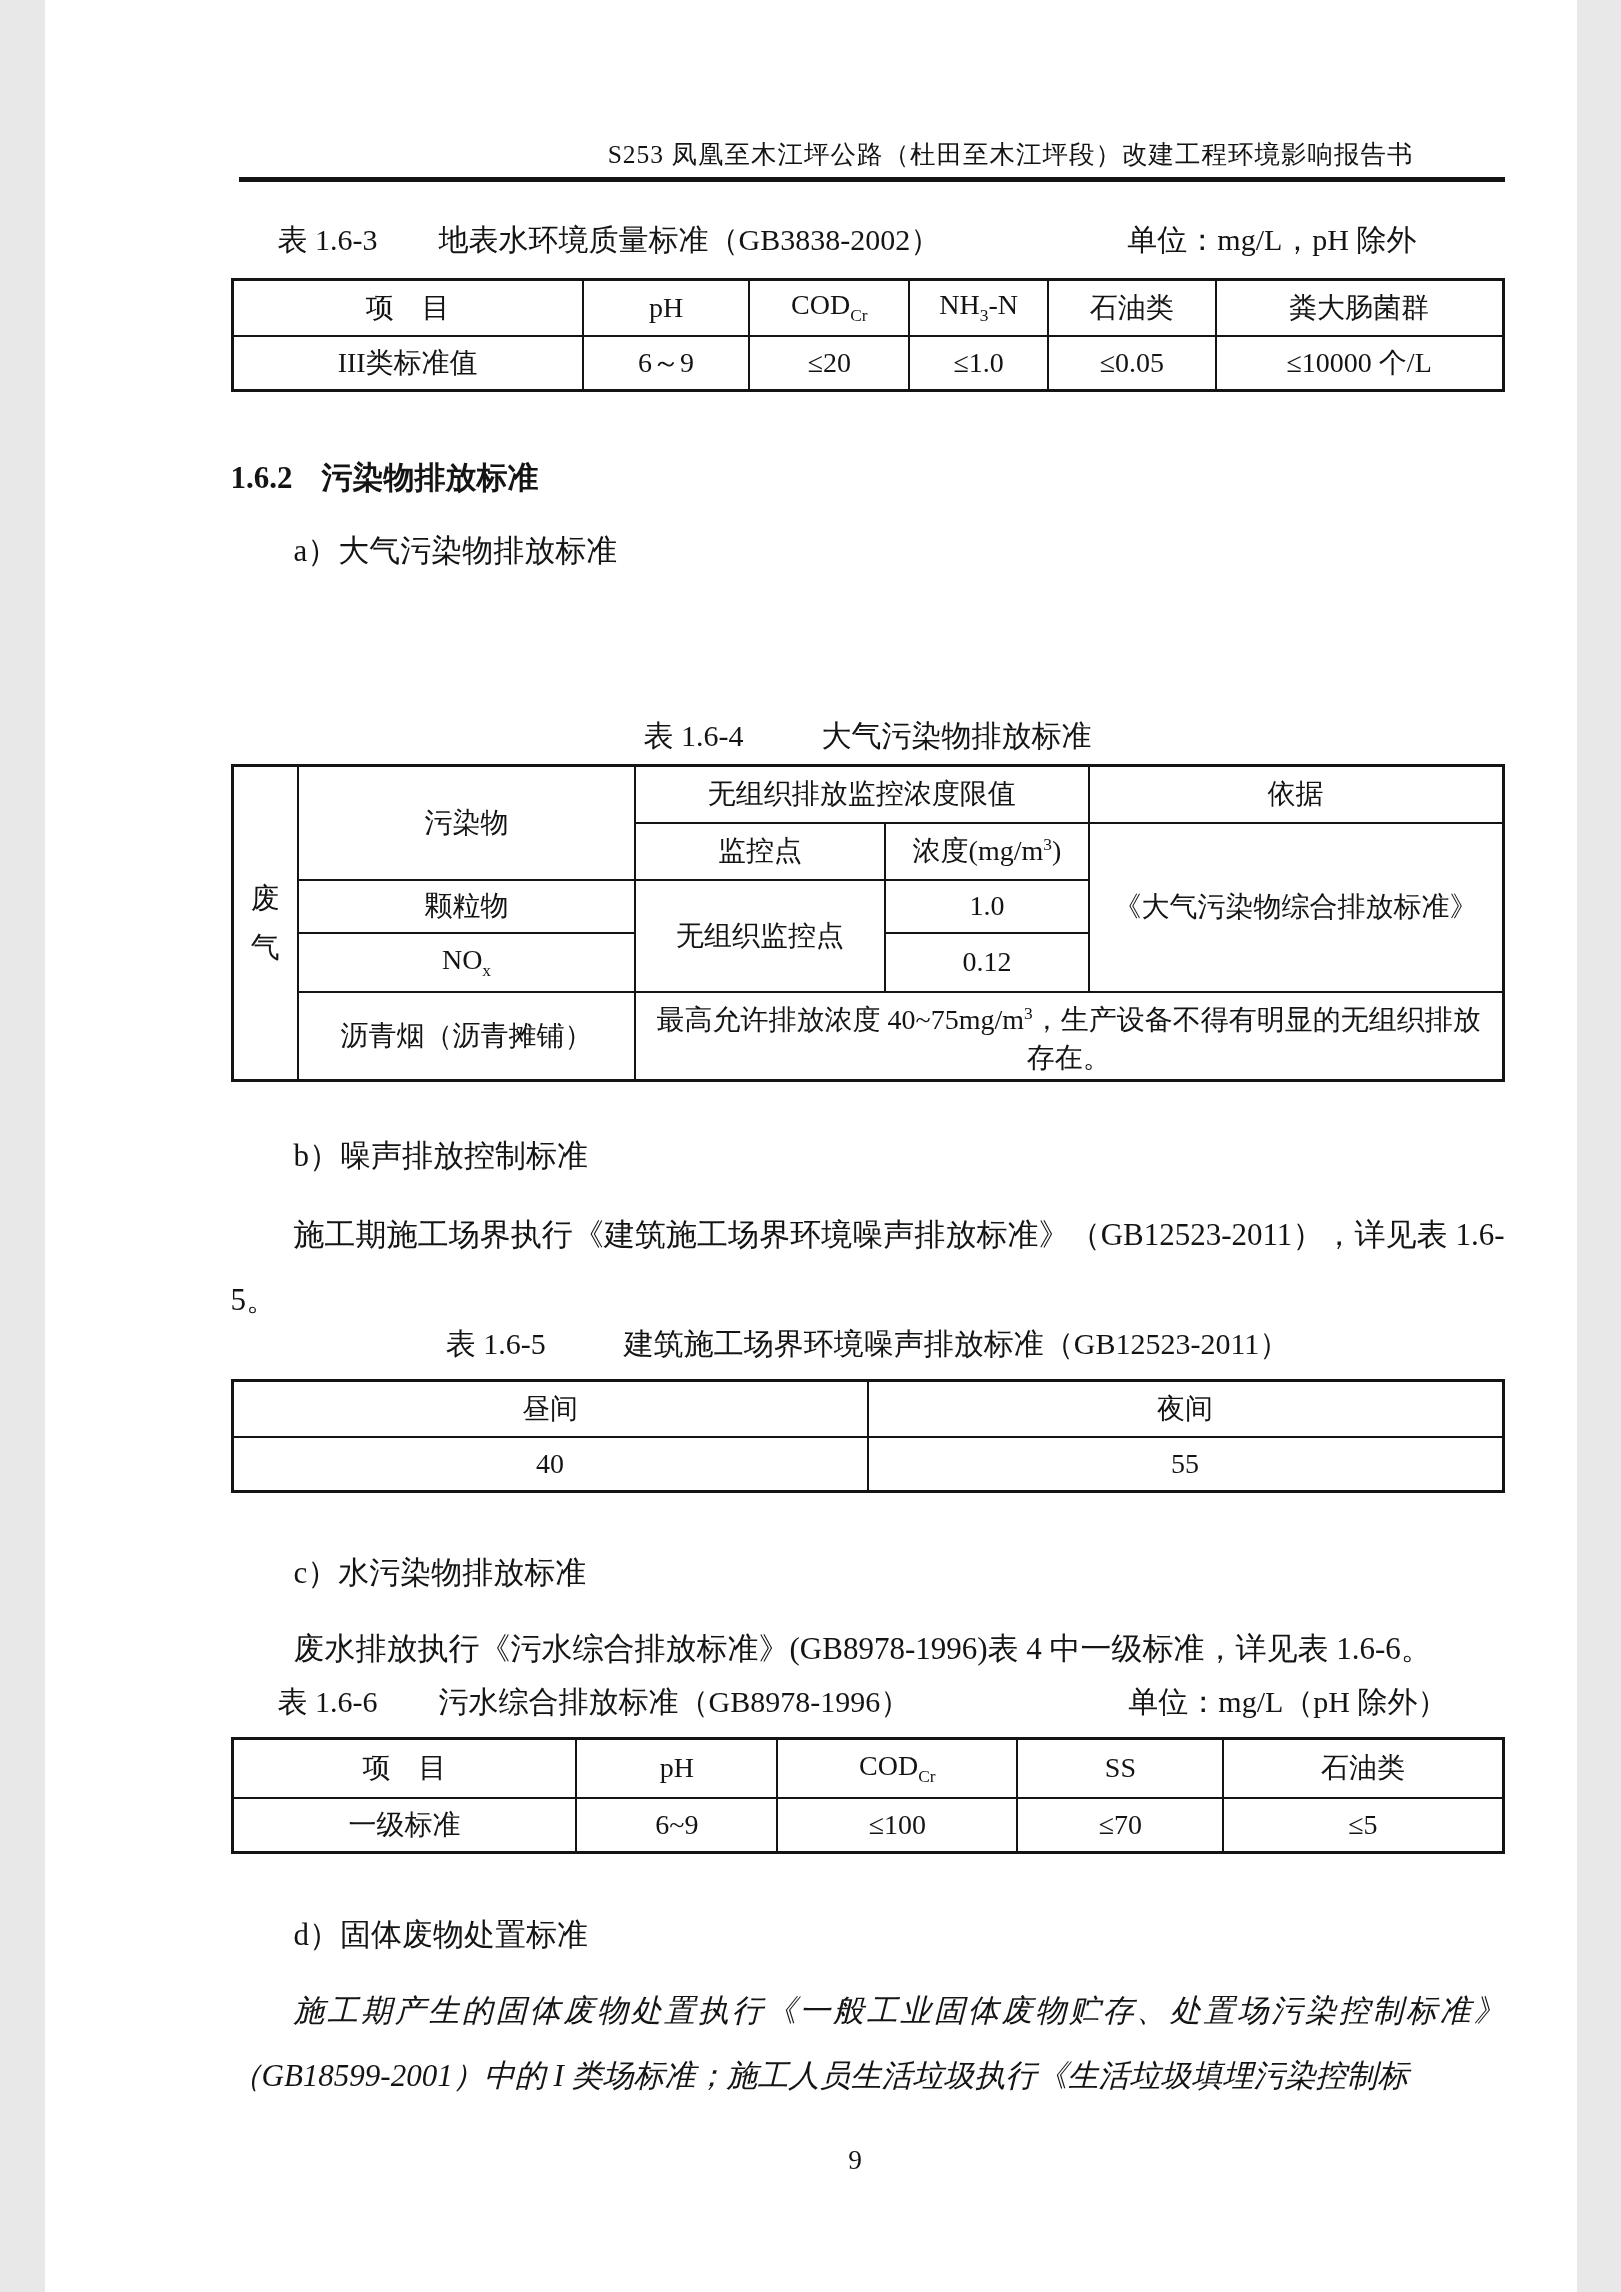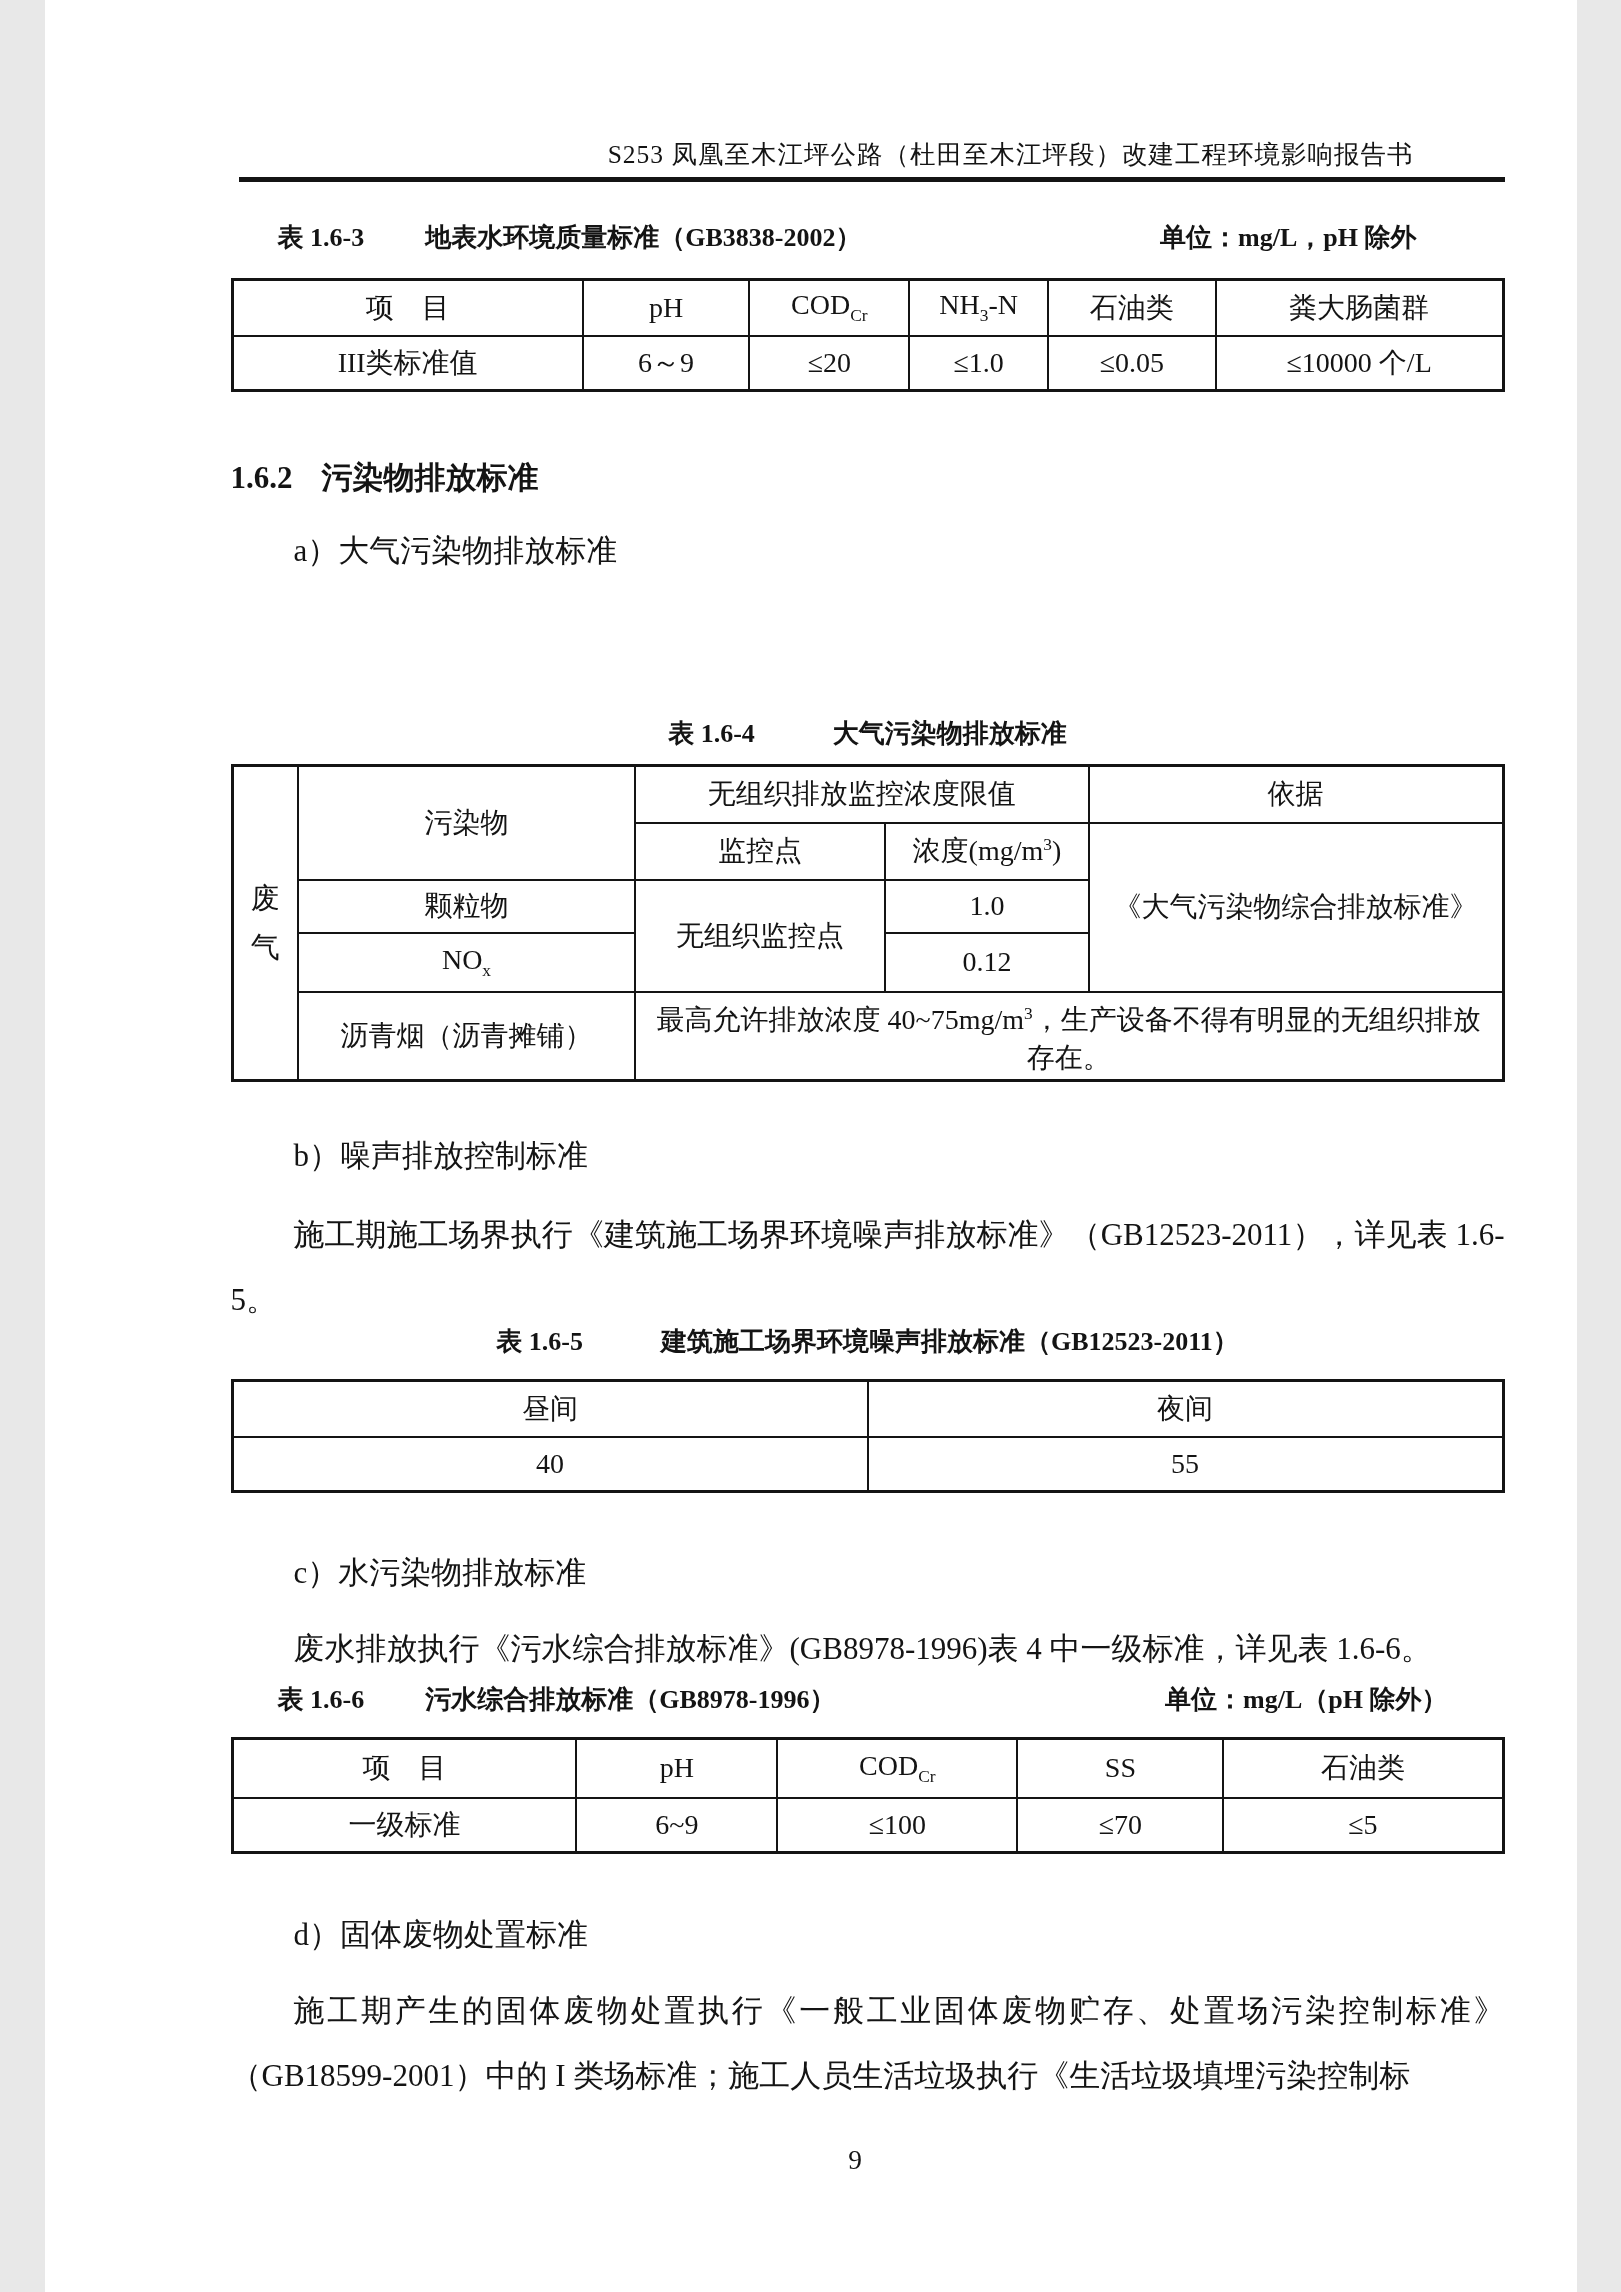--- a/index.html
+++ b/index.html
@@ -8,21 +8,21 @@
     font-family:"Liberation Serif","DejaVu Serif",serif; color:#141414;
     margin:0 auto; overflow:hidden;
   }
   .abs{position:absolute; left:186px; width:1274px;}
 
   
   .doc-header{position:absolute; top:137px; right:163px; font-size:25.5px; letter-spacing:1px; white-space:nowrap;}
   .header-rule{position:absolute; top:177px; left:194px; width:1266px; height:4.9px; background:#141414;}
 
   
-  .tbl-caption{display:flex; align-items:center; font-weight:bold; font-size:26px; white-space:nowrap;}
+  .tbl-caption{display:flex; align-items:center; font-weight:normal; font-size:30px; white-space:nowrap;}
   .cap-left{margin-left:47px;}
   .cap-mid{margin-left:61px;}
   .cap-unit{margin-left:auto;}
   .t3cap .cap-unit{margin-right:88px;}
   .t6cap .cap-unit{margin-right:57px;}
   .tbl-caption.centered{justify-content:center;}
   .tbl-caption.centered .cap-left{margin-left:0;}
   .tbl-caption.centered .cap-mid{margin-left:78px;}
 
   
@@ -193,18 +193,18 @@
       <td>一级标准</td>
       <td>6~9</td>
       <td>≤100</td>
       <td>≤70</td>
       <td>≤5</td>
     </tr>
   </tbody>
     </table>
 
   <div class="abs sub-heading" style="top:1914px;">d）固体废物处置标准</div>
-  <div class="abs para" style="top:1978px;">施工期产生的固体废物处置执行《一般工业固体废物贮存、处置场污染控制标准》（GB18599-2001）中的 I 类场标准；施工人员生活垃圾执行《生活垃圾填埋污染控制标</div>
+  <div class="abs para" style="top:1978px;font-style:italic;">施工期产生的固体废物处置执行《一般工业固体废物贮存、处置场污染控制标准》（GB18599-2001）中的 I 类场标准；施工人员生活垃圾执行《生活垃圾填埋污染控制标</div>
 
   <div class="page-number">9</div>
 
 </div>
 
 
 </body></html>

